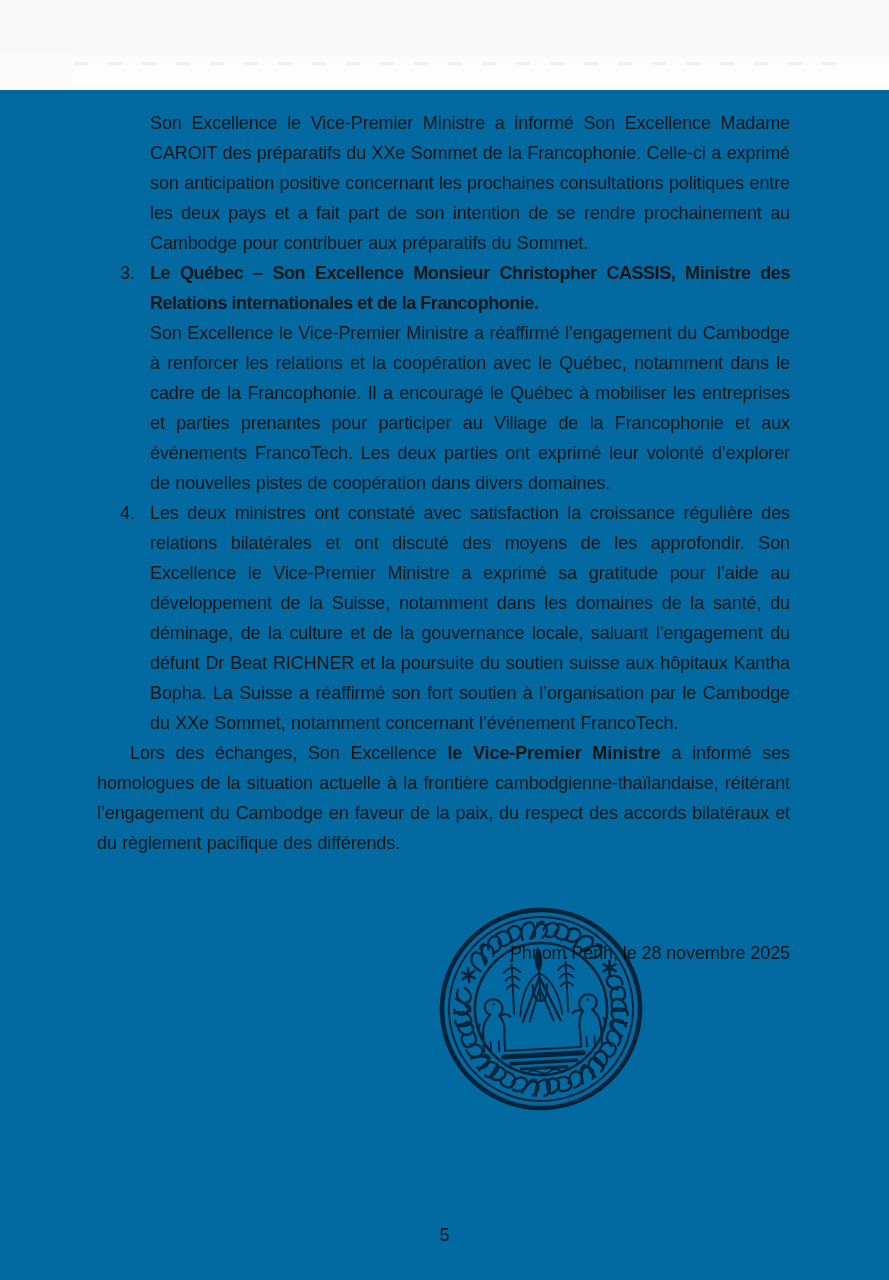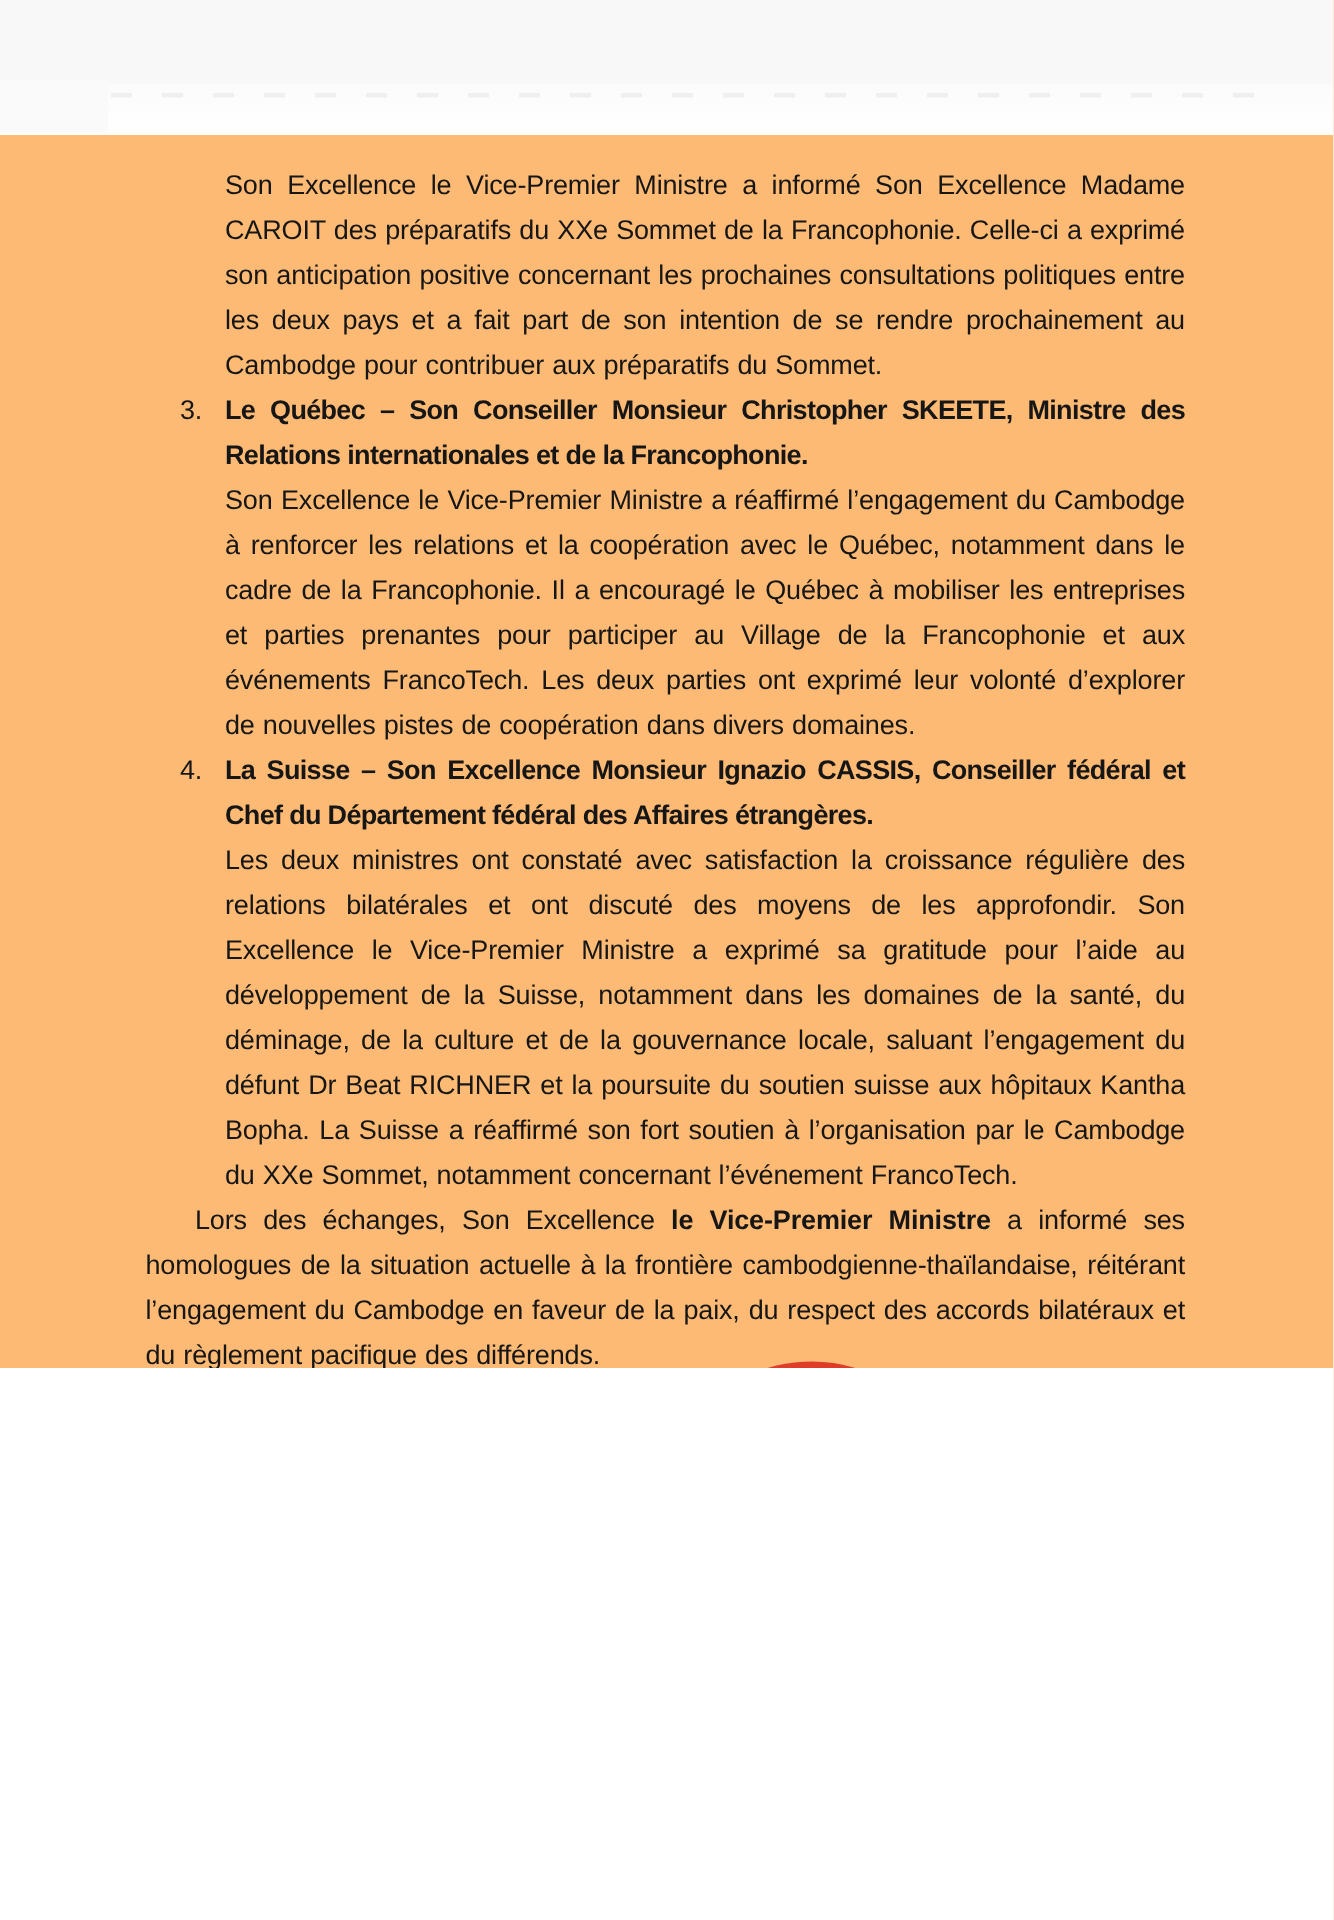--- a/index.html
+++ b/index.html
@@ -1,19 +1,19 @@
 <!DOCTYPE html>
 <html style="--seal: #dd4247;"><head>
 <meta charset="utf-8">
 <style>
   html,body{margin:0;padding:0;background:#ffffff;}
   .page{
     position:relative;
-    width:889px;height:912px;
-    background:#fdba74;
+    width:889px;height:1280px;
+    background:#0369a1;
     font-family:"Liberation Sans","DejaVu Sans",sans-serif;
     color:#161616;
     overflow:hidden;
   }
   
   .scan-band{position:absolute;top:0;left:0;right:0;height:56px;background:#f8f8f8;}
   .scan-band2{position:absolute;top:56px;left:0;right:0;height:34px;background:linear-gradient(#fbfbfb,#ffffff);}
   .scan-dashes{position:absolute;top:62px;left:40px;right:40px;height:3px;
     background:repeating-linear-gradient(90deg,rgba(0,0,0,0.05) 0 14px,transparent 14px 34px);}
   .scan-notch{position:absolute;top:54px;left:0;width:72px;height:34px;background:#fafafa;}
@@ -55,29 +55,28 @@
   <div class="scan-dashes"></div>
   <div class="scan-notch"></div>
 
   <div class="content">
 
     <p class="para cont">Son Excellence le Vice-Premier Ministre a informé Son Excellence Madame CAROIT des préparatifs du XXe Sommet de la Francophonie. Celle-ci a exprimé son anticipation positive concernant les prochaines consultations politiques entre les deux pays et a fait part de son intention de se rendre prochainement au Cambodge pour contribuer aux préparatifs du Sommet.</p>
 
     <div class="li">
       <div class="num para">3.</div>
       <div class="li-body">
-        <p class="para heading">Le Québec – Son Conseiller Monsieur Christopher SKEETE, Ministre des Relations internationales et de la Francophonie.</p>
+        <p class="para heading">Le Québec – Son Excellence Monsieur Christopher CASSIS, Ministre des Relations internationales et de la Francophonie.</p>
         <p class="para">Son Excellence le Vice-Premier Ministre a réaffirmé l’engagement du Cambodge à renforcer les relations et la coopération avec le Québec, notamment dans le cadre de la Francophonie. Il a encouragé le Québec à mobiliser les entreprises et parties prenantes pour participer au Village de la Francophonie et aux événements FrancoTech. Les deux parties ont exprimé leur volonté d’explorer de nouvelles pistes de coopération dans divers domaines.</p>
       </div>
     </div>
 
     <div class="li">
       <div class="num para">4.</div>
       <div class="li-body">
-        <p class="para heading">La Suisse – Son Excellence Monsieur Ignazio CASSIS, Conseiller fédéral et Chef du Département fédéral des Affaires étrangères.</p>
         <p class="para">Les deux ministres ont constaté avec satisfaction la croissance régulière des relations bilatérales et ont discuté des moyens de les approfondir. Son Excellence le Vice-Premier Ministre a exprimé sa gratitude pour l’aide au développement de la Suisse, notamment dans les domaines de la santé, du déminage, de la culture et de la gouvernance locale, saluant l’engagement du défunt Dr Beat RICHNER et la poursuite du soutien suisse aux hôpitaux Kantha Bopha. La Suisse a réaffirmé son fort soutien à l’organisation par le Cambodge du XXe Sommet, notamment concernant l’événement FrancoTech.</p>
       </div>
     </div>
 
     <p class="para closing"><span>Lors des échanges, Son Excellence </span><b>le Vice-Premier Ministre</b><span> a informé ses homologues de la situation actuelle à la frontière cambodgienne-thaïlandaise, réitérant l’engagement du Cambodge en faveur de la paix, du respect des accords bilatéraux et du règlement pacifique des différends.</span></p>
   </div>
 
   <div class="dateline">Phnom Penh, le 28 novembre 2025</div>
 
   <svg class="seal" viewBox="-111 -111 222 222" xmlns="http://www.w3.org/2000/svg">

